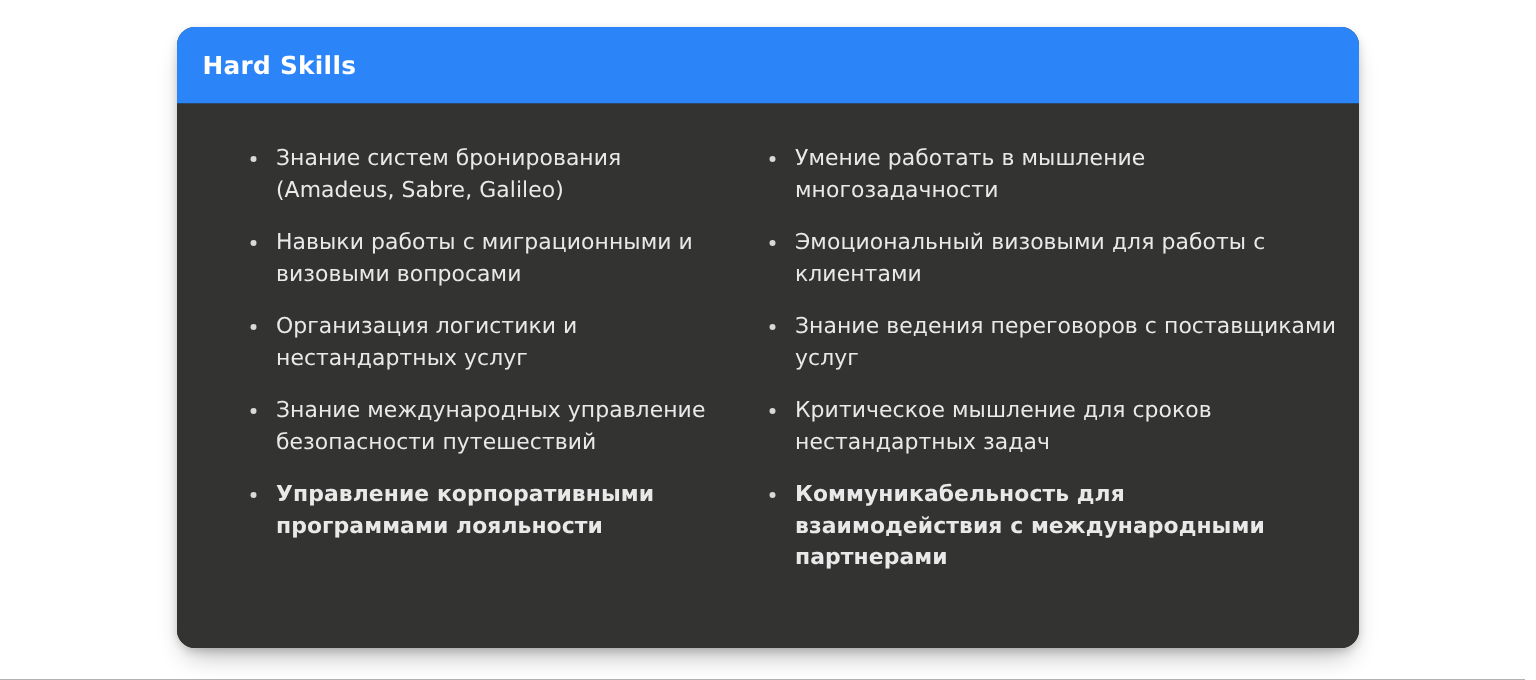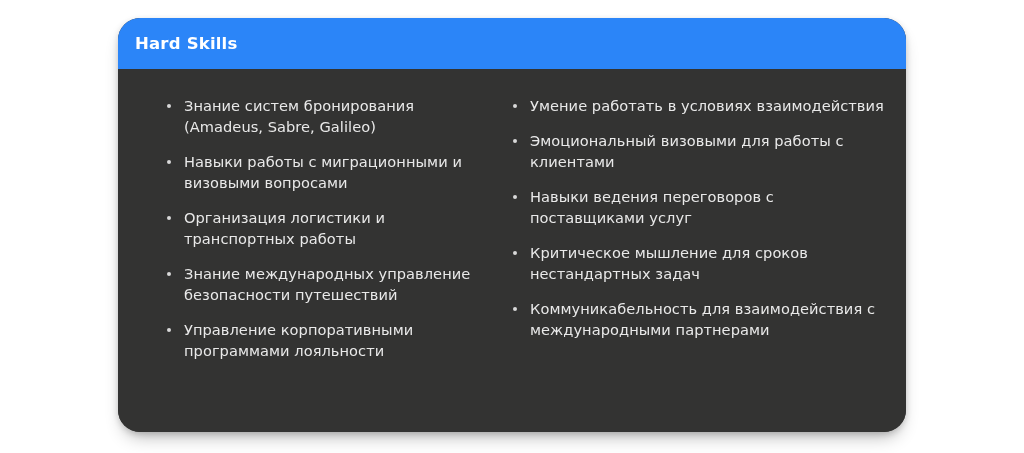--- a/index.html
+++ b/index.html
@@ -21,21 +21,21 @@
     background: #ffffff;
   }
 
   
   .skills-card {
     position: absolute;
     left: 118px;
     top: 18px;
     width: 788px;
     height: 414px;
-    border-radius: 22px;
+    border-radius: 12px;
     background: #333332;
     box-shadow: 0 10px 18px -6px rgba(0,0,0,0.30),
                 0 2px 6px rgba(0,0,0,0.16);
     overflow: hidden;
     display: flex;
     flex-direction: column;
   }
 
   
   .card-header {
@@ -92,20 +92,21 @@
     position: relative;
     padding-left: 18px;
     margin-bottom: 14px;
     color: #e9e9e9;
     font-size: 14.6px;
     line-height: 21px;
     letter-spacing: 0.05px;
   }
   ul.skill-list li:last-child {
     margin-bottom: 0;
+    font-weight: bold;
   }
   ul.skill-list li .bullet {
     position: absolute;
     left: 1px;
     top: 8.5px;
     width: 4px;
     height: 4px;
     border-radius: 50%;
     background: #d9d9d9;
   }
@@ -131,46 +132,46 @@
           <li>
             <span class="bullet"></span>
             <span class="li-text">Знание систем бронирования (Amadeus, Sabre, Galileo)</span>
           </li>
           <li>
             <span class="bullet"></span>
             <span class="li-text">Навыки работы с миграционными и визовыми вопросами</span>
           </li>
           <li>
             <span class="bullet"></span>
-            <span class="li-text">Организация логистики и транспортных работы</span>
+            <span class="li-text">Организация логистики и нестандартных услуг</span>
           </li>
           <li>
             <span class="bullet"></span>
             <span class="li-text">Знание международных управление безопасности путешествий</span>
           </li>
           <li>
             <span class="bullet"></span>
             <span class="li-text">Управление корпоративными программами лояльности</span>
           </li>
         </ul>
       </div>
 
       <div class="col right">
         <ul class="skill-list">
           <li>
             <span class="bullet"></span>
-            <span class="li-text">Умение работать в условиях взаимодействия</span>
+            <span class="li-text">Умение работать в мышление многозадачности</span>
           </li>
           <li>
             <span class="bullet"></span>
             <span class="li-text">Эмоциональный визовыми для работы с клиентами</span>
           </li>
           <li>
             <span class="bullet"></span>
-            <span class="li-text">Навыки ведения переговоров с поставщиками услуг</span>
+            <span class="li-text">Знание ведения переговоров с поставщиками услуг</span>
           </li>
           <li>
             <span class="bullet"></span>
             <span class="li-text">Критическое мышление для сроков нестандартных задач</span>
           </li>
           <li>
             <span class="bullet"></span>
             <span class="li-text">Коммуникабельность для взаимодействия с международными партнерами</span>
           </li>
         </ul>

